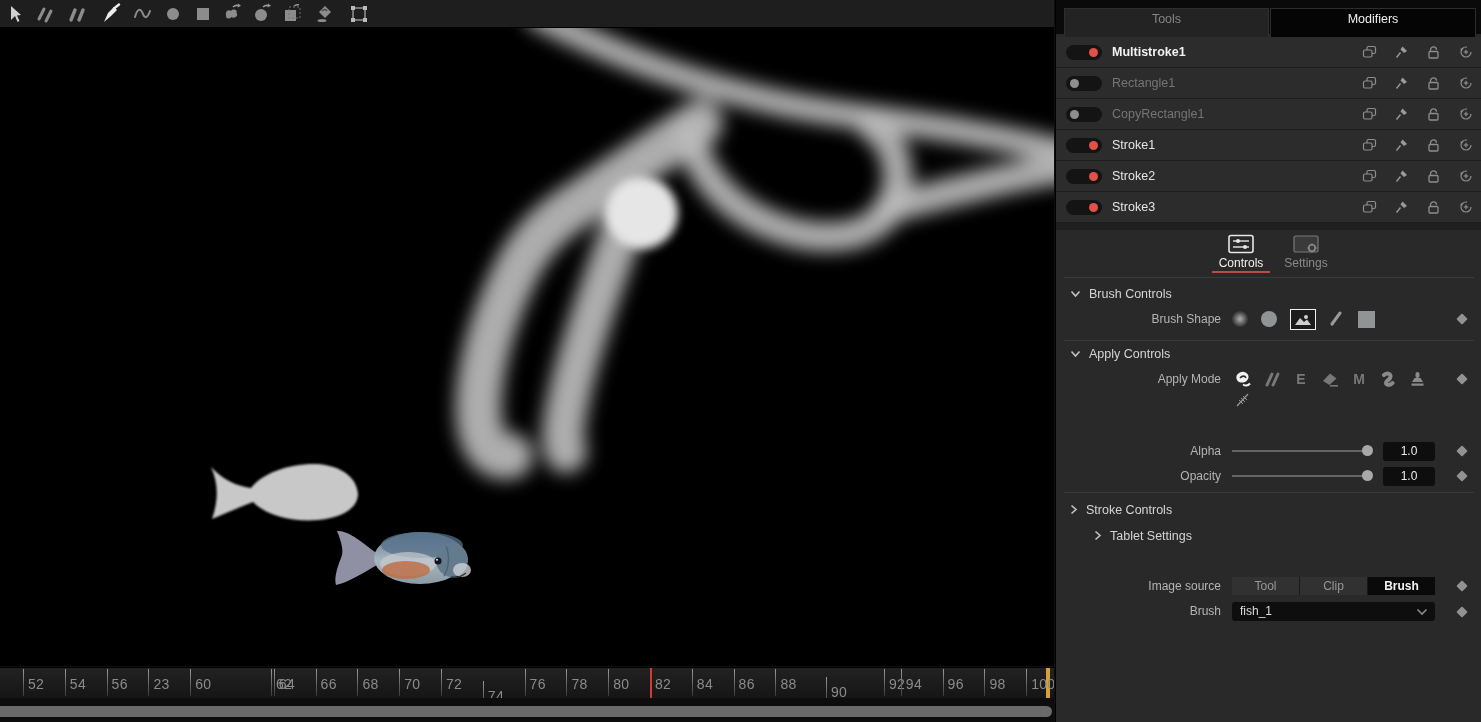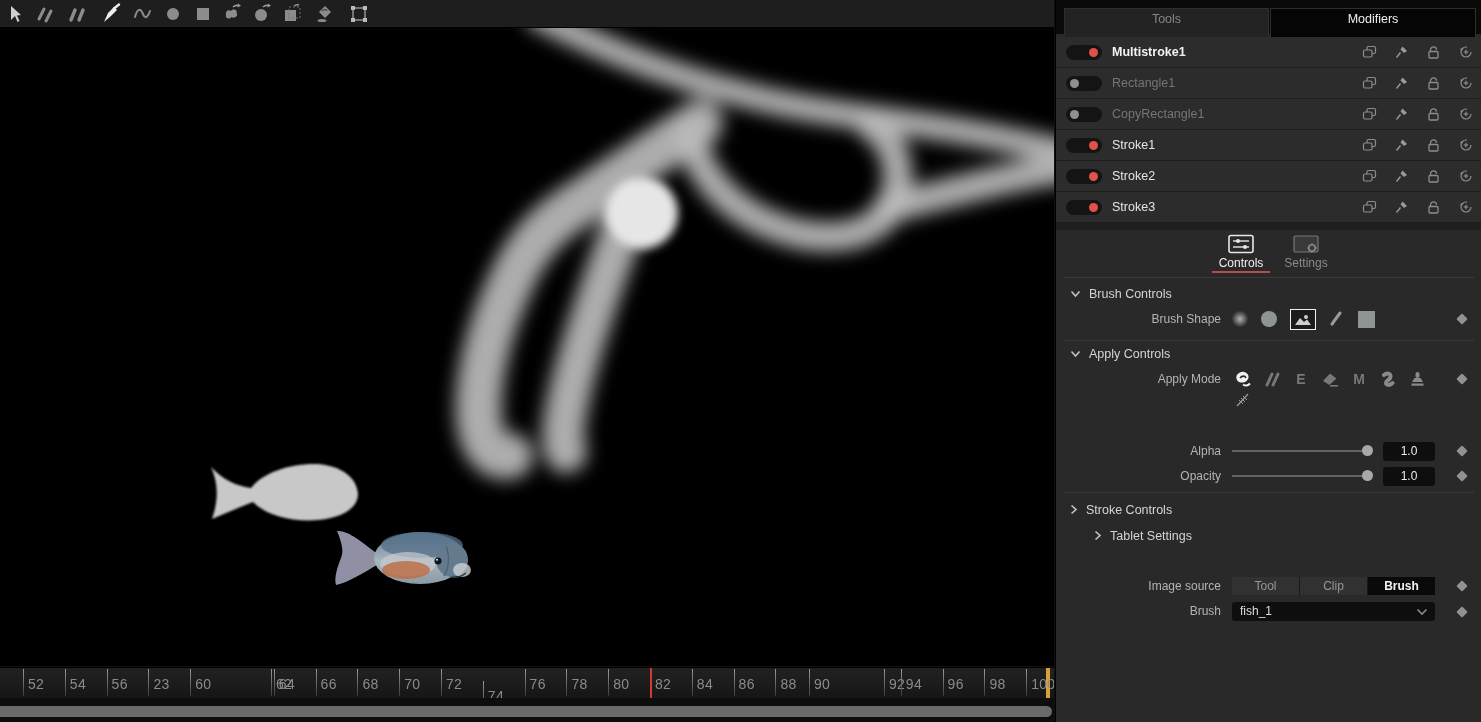--- a/index.html
+++ b/index.html
@@ -276,21 +276,21 @@
         <em class="ticklabel">84</em>
       </span>
       <span class="tick" style="left: 733.6px;">
         <i class="tickline"></i>
         <em class="ticklabel">86</em>
       </span>
       <span class="tick" style="left: 775.4px;">
         <i class="tickline"></i>
         <em class="ticklabel">88</em>
       </span>
-      <span class="tick" style="left: 809px;">
+      <span class="tick" style="left: 826px; margin-top: 8px;">
         <i class="tickline"></i>
         <em class="ticklabel">90</em>
       </span>
       <span class="tick" style="left: 859px; margin-left: 25px;">
         <i class="tickline"></i>
         <em class="ticklabel">92</em>
       </span>
       <span class="tick" style="left: 900.8px;">
         <i class="tickline"></i>
         <em class="ticklabel">94</em>

